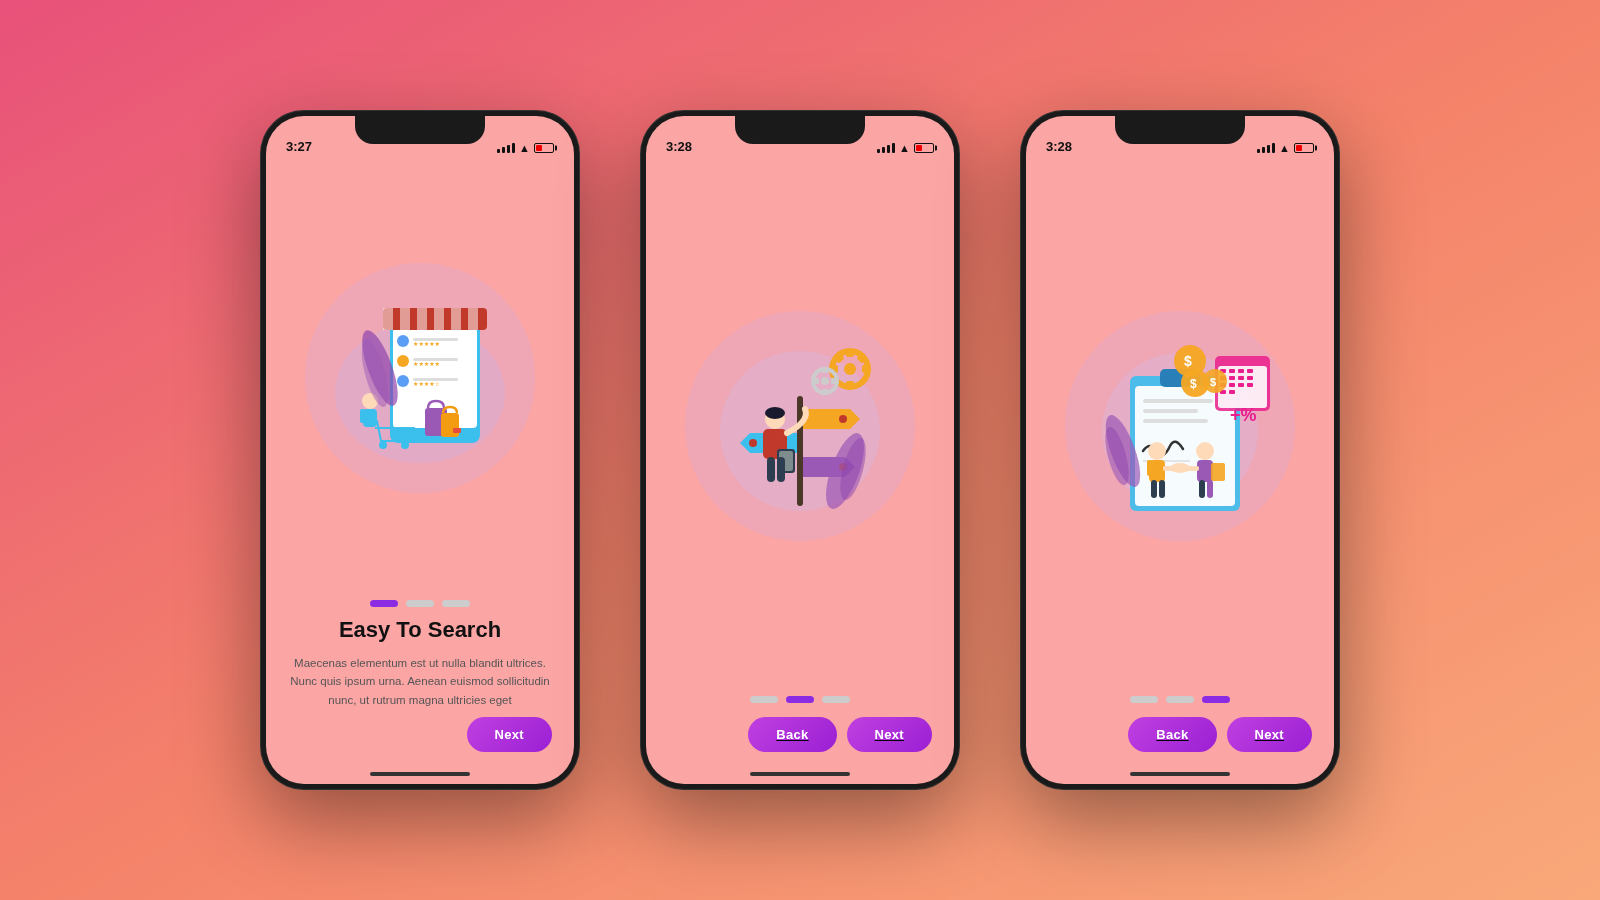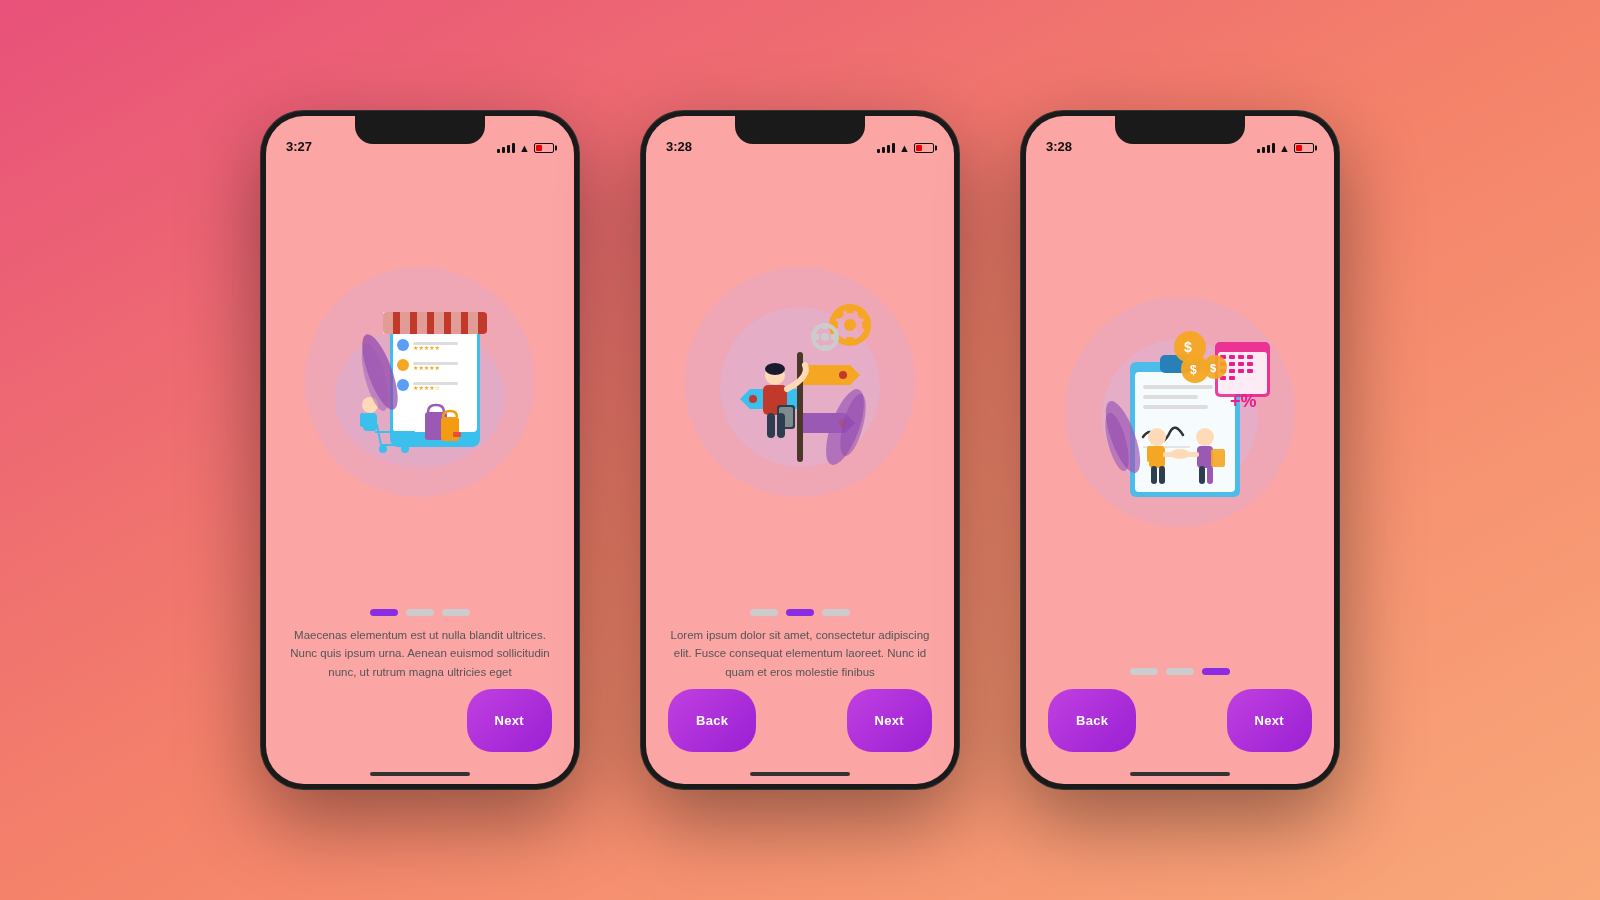--- a/index.html
+++ b/index.html
@@ -174,25 +174,25 @@
     }
 
     .buttons-row {
       display: flex;
       justify-content: flex-end;
       gap: 10px;
       margin-top: 4px;
     }
 
     .buttons-row.has-back {
-      justify-content: space-between;
+      text-decoration: underline;
     }
 
     .btn {
-      padding: 24px 28px;
+      padding: 10px 28px;
       border-radius: 25px;
       font-size: 13px;
       font-weight: 700;
       border: none;
       cursor: pointer;
       letter-spacing: 0.3px;
     }
 
     .btn-next {
       background: linear-gradient(135deg, #c040e0, #9b1fd4);
@@ -289,20 +289,21 @@
       </div>
     </div>
 
     <div class="pagination">
       <div class="dot active"></div>
       <div class="dot"></div>
       <div class="dot"></div>
     </div>
 
     <div class="content-area">
+      <div class="screen-title">Easy To Search</div>
       <div class="screen-desc">Maecenas elementum est ut nulla blandit ultrices. Nunc quis ipsum urna. Aenean euismod sollicitudin nunc, ut rutrum magna ultricies eget</div>
       <div class="buttons-row">
         <button class="btn btn-next">Next</button>
       </div>
     </div>
 
     <div class="phone-bottom-bar"></div>
   </div>
 </div>
 
@@ -381,21 +382,20 @@
       </div>
     </div>
 
     <div class="pagination">
       <div class="dot"></div>
       <div class="dot active"></div>
       <div class="dot"></div>
     </div>
 
     <div class="content-area">
-      <div class="screen-desc">Lorem ipsum dolor sit amet, consectetur adipiscing elit. Fusce consequat elementum laoreet. Nunc id quam et eros molestie finibus</div>
       <div class="buttons-row has-back">
         <button class="btn btn-back">Back</button>
         <button class="btn btn-next">Next</button>
       </div>
     </div>
 
     <div class="phone-bottom-bar"></div>
   </div>
 </div>
 

